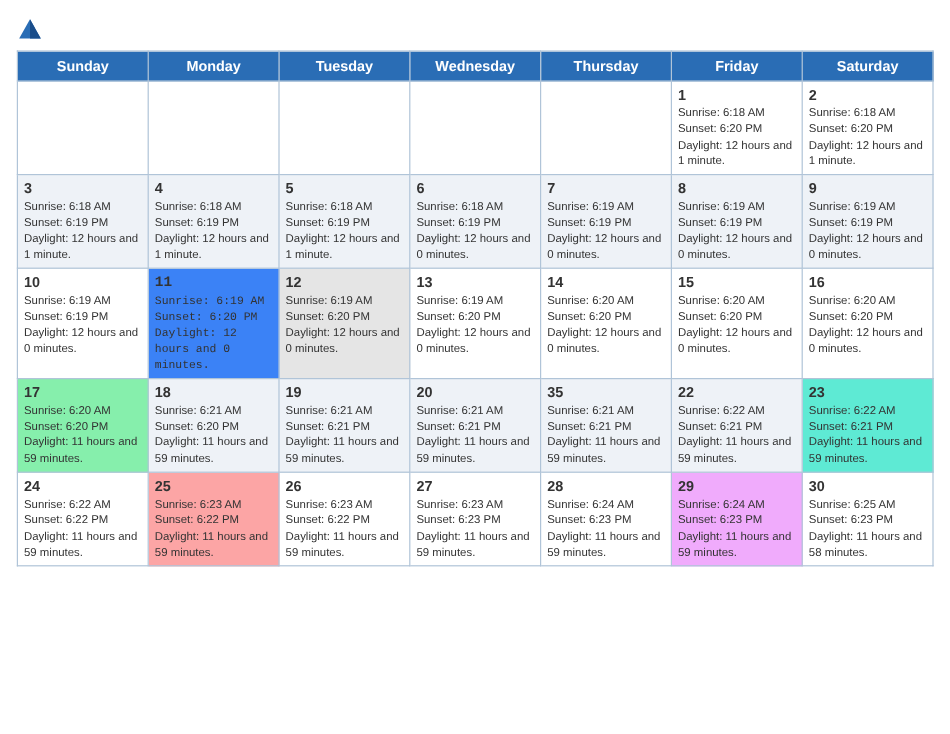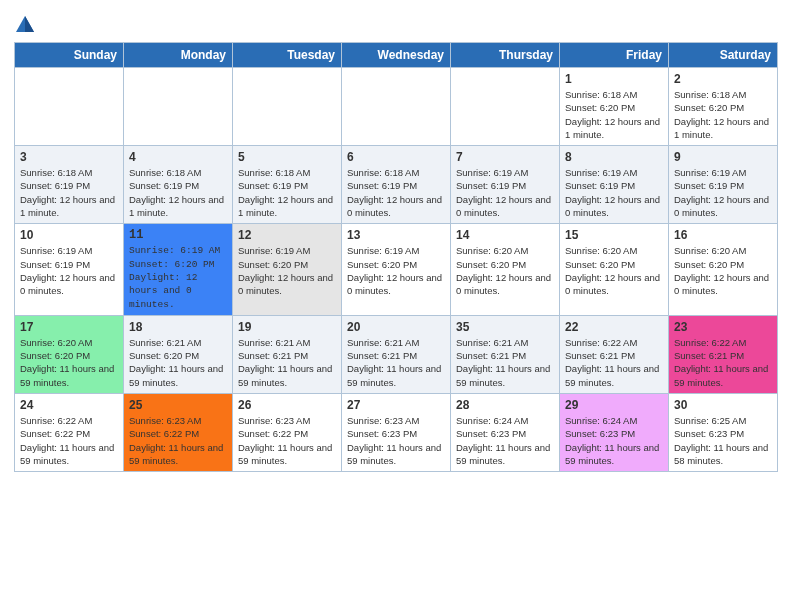--- a/index.html
+++ b/index.html
@@ -60,21 +60,21 @@
     .calendar {
       width: 100%;
       border-collapse: collapse;
     }
     .calendar th {
       background: #2a6db5;
       color: #fff;
       font-size: 12px;
       font-weight: bold;
       padding: 5px 6px;
-      text-align: right;
+      text-align: center;
       border: 1px solid #b0c4d8;
     }
     .calendar td {
       border: 1px solid #b0c4d8;
       vertical-align: top;
       padding: 4px 5px;
       font-size: 10px;
       color: #333;
       background: #fff;
       width: calc(100% / 7);
@@ -272,35 +272,35 @@
             <div class="day-info" style="white-space: pre-line;">Sunrise: 6:21 AM
 Sunset: 6:21 PM
 Daylight: 11 hours and 59 minutes.</div>
           </td>
           <td style="background: rgb(238, 242, 247);">
             <span class="day-num">22</span>
             <div class="day-info" style="white-space: pre-line;">Sunrise: 6:22 AM
 Sunset: 6:21 PM
 Daylight: 11 hours and 59 minutes.</div>
           </td>
-          <td style="background: #ec4899;">
+          <td style="background: #5eead4;">
             <span class="day-num">23</span>
             <div class="day-info" style="white-space: pre-line;">Sunrise: 6:22 AM
 Sunset: 6:21 PM
 Daylight: 11 hours and 59 minutes.</div>
           </td>
         </tr>
         <tr>
           <td style="background: rgb(255, 255, 255);">
             <span class="day-num">24</span>
             <div class="day-info" style="white-space: pre-line;">Sunrise: 6:22 AM
 Sunset: 6:22 PM
 Daylight: 11 hours and 59 minutes.</div>
           </td>
-          <td style="background: #f97316;">
+          <td style="background: #fca5a5;">
             <span class="day-num">25</span>
             <div class="day-info" style="white-space: pre-line;">Sunrise: 6:23 AM
 Sunset: 6:22 PM
 Daylight: 11 hours and 59 minutes.</div>
           </td>
           <td style="background: rgb(255, 255, 255);">
             <span class="day-num">26</span>
             <div class="day-info" style="white-space: pre-line;">Sunrise: 6:23 AM
 Sunset: 6:22 PM
 Daylight: 11 hours and 59 minutes.</div>

